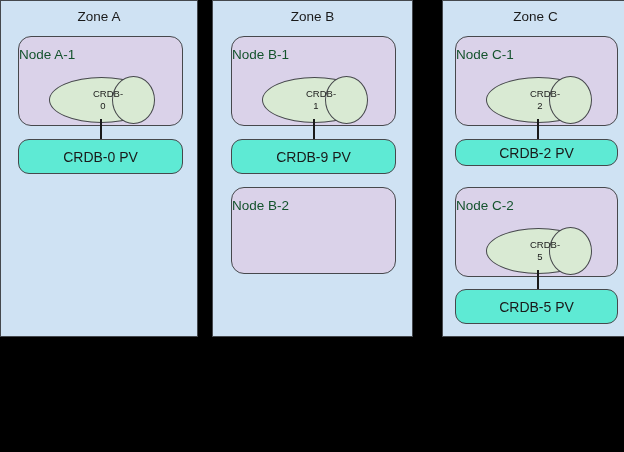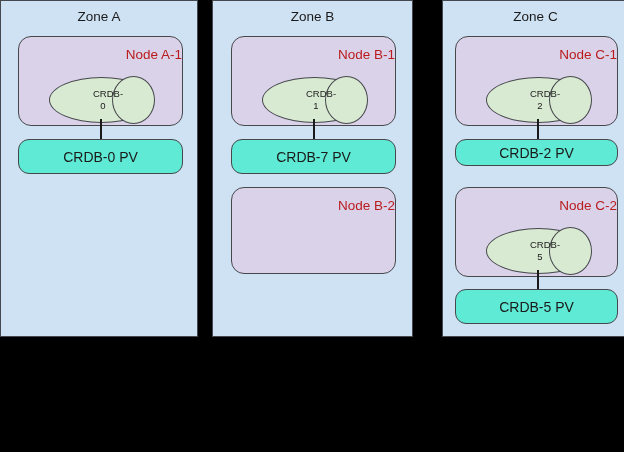--- a/index.html
+++ b/index.html
@@ -46,23 +46,23 @@
     background: #dad2e9;
     border: 1.1px solid #46484c;
     border-radius: 13px;
     box-sizing: border-box;
   }
   .node-title {
     position: absolute;
     left: 0;
     right: 0;
     top: 10px;
-    text-align: right;
+    text-align: left;
     font-size: 13.5px;
-    color: #b91c1c;
+    color: #14532d;
     line-height: 16px;
   }
 
   .cylinder {
     position: absolute;
   }
   .cyl-body {
     position: absolute;
     left: 0;
     top: 0;
@@ -148,21 +148,21 @@
       <div class="cylinder" style="left:30px; top:40px; width:105px; height:46px;">
         <div class="cyl-body"></div>
         <div class="cyl-cap"></div>
         <div class="cyl-label">CRDB-1</div>
       </div>
     </div>
 
     <div class="connector" style="left:100px; top:118px; height:22px;"></div>
 
     <div class="pv" style="left:18px; top:138px; width:165px; height:35px;">
-      <span>CRDB-7 PV</span>
+      <span>CRDB-9 PV</span>
     </div>
 
     <div class="node" style="left:18px; top:186px; width:165px; height:87px;">
       <div class="node-title">Node B-2</div>
     </div>
   </div>
 
   <div class="zone" style="left:426px; top:0px; width:187px; height:337px;margin-left:16px;">
     <div class="zone-title">Zone C</div>
 

